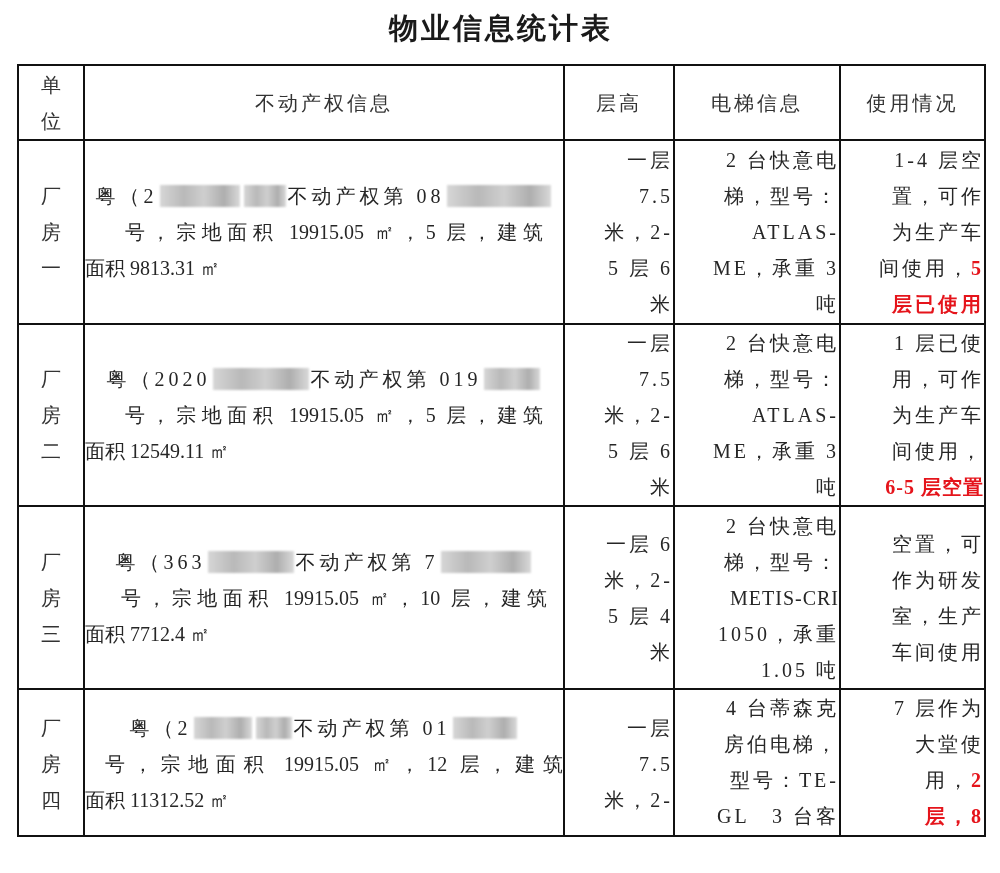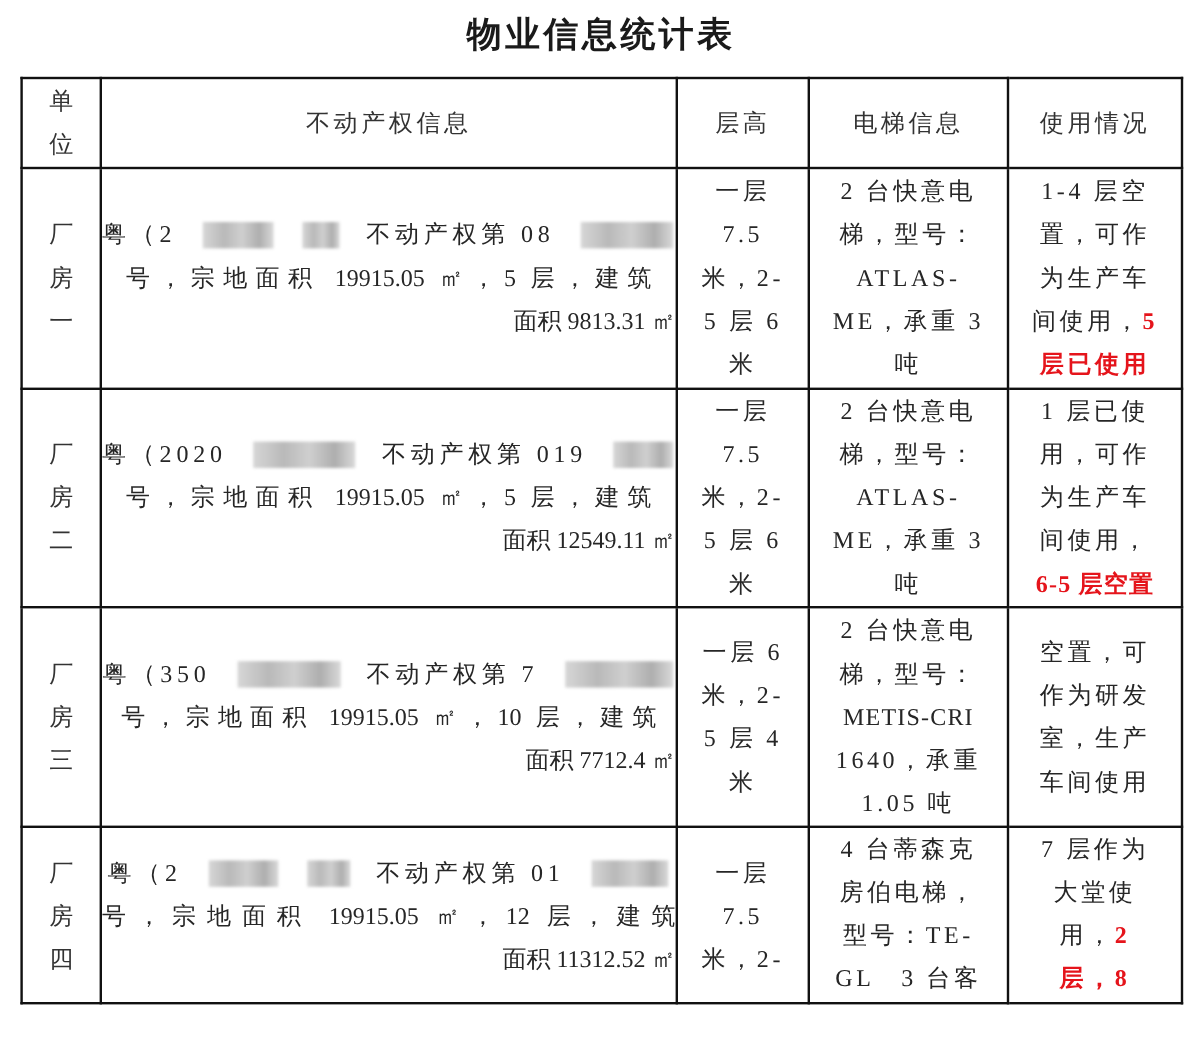--- a/index.html
+++ b/index.html
@@ -49,37 +49,37 @@
     }
     tr.hdr { height: 75px; }
     tr.r1 { height: 184px; }
     tr.r2 { height: 182px; }
     tr.r3 { height: 183px; }
     tr.r4 { height: 147px; }
     .ln {
       white-space: nowrap;
       display: block;
     }
-    .narrow .ln { letter-spacing: 3px; }
+    .narrow .ln { letter-spacing: 3px; text-align: right; }
     .unit .ln { letter-spacing: 0; color: #333; }
     th .ln, th span { color: #333; }
     .prop .ln2 {
       padding: 0 20px;
       text-align: justify;
       text-align-last: justify;
       white-space: nowrap;
-    }
-    .prop .ln3 { text-align: right; }
+      margin-left: 20px;
+    }
+    .prop .ln3 { text-align: left; }
     .prop .ln1 {
       display: flex;
       justify-content: center;
       align-items: center;
       white-space: nowrap;
       letter-spacing: 4px;
-      gap: 20px;
     }
     .redact {
       display: inline-block;
       height: 22px;
       background: linear-gradient(90deg, #d6d6d6 0%, #b9b9b9 30%, #cfcfcf 55%, #aeaeae 80%, #d9d9d9 100%);
       filter: blur(1.2px);
       margin: 0 2px;
       vertical-align: middle;
     }
     .red {
@@ -209,39 +209,39 @@
     </tr>
 
     <tr class="r3">
       <td class="unit">
         <span class="ln">厂</span>
         <span class="ln">房</span>
         <span class="ln">三</span>
       </td>
       <td class="prop">
         <div class="ln1">
-          <span>粤（350</span>
+          <span>粤（363</span>
           <span class="redact" style="width:86px"></span>
           <span>不动产权第 7</span>
           <span class="redact" style="width:90px"></span>
         </div>
         <div class="ln2" style="padding:0 16px">号，宗地面积 19915.05 ㎡，10 层，建筑</div>
         <div class="ln3">面积 7712.4 ㎡</div>
       </td>
       <td class="narrow">
         <span class="ln">一层 6</span>
         <span class="ln">米，2-</span>
         <span class="ln">5 层 4</span>
         <span class="ln">米</span>
       </td>
       <td class="narrow">
         <span class="ln">2 台快意电</span>
         <span class="ln">梯，型号：</span>
         <span class="ln" style="letter-spacing:1px">METIS-CRI</span>
-        <span class="ln">1640，承重</span>
+        <span class="ln">1050，承重</span>
         <span class="ln">1.05 吨</span>
       </td>
       <td class="narrow">
         <span class="ln"><span>空置，可</span><span class="red"></span></span>
         <span class="ln"><span>作为研发</span><span class="red"></span></span>
         <span class="ln"><span>室，生产</span><span class="red"></span></span>
         <span class="ln"><span>车间使用</span><span class="red"></span></span>
       </td>
     </tr>
 

